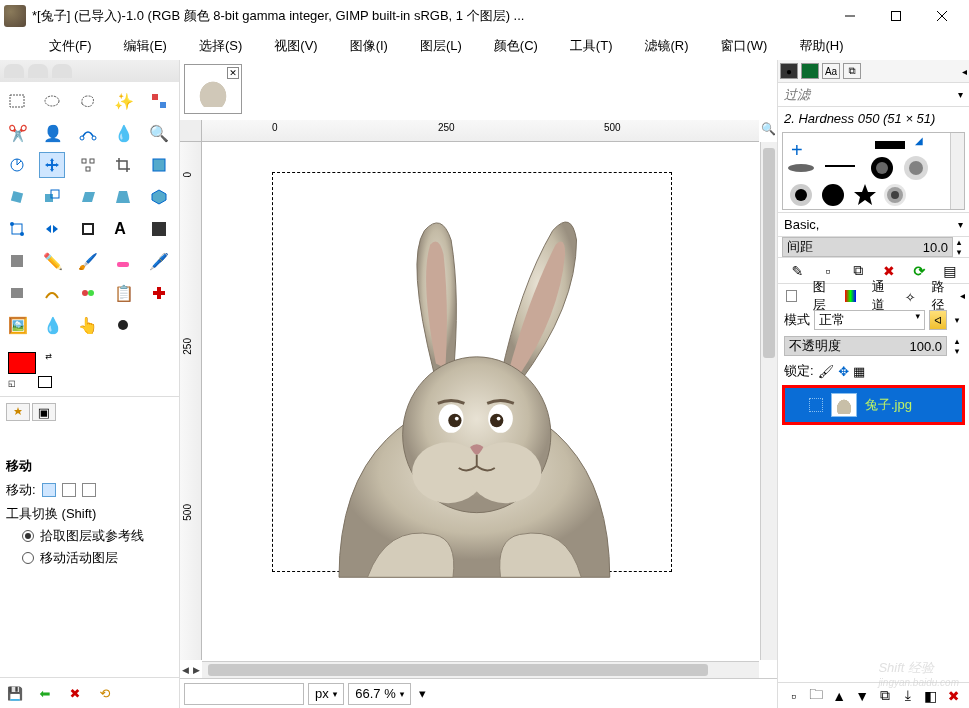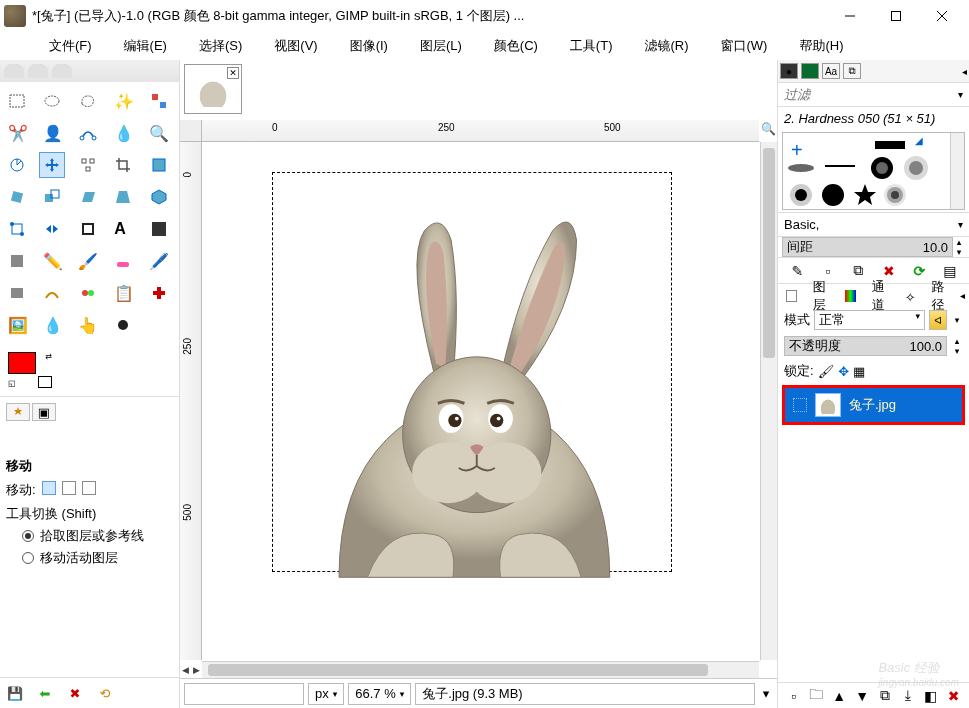--- a/index.html
+++ b/index.html
@@ -33,21 +33,21 @@
 .fgbg { position: relative; width: 44px; height: 36px; }
 .fg { position: absolute; top: 0; left: 0; width: 28px; height: 22px; background: #ff0000; border: 1px solid #000; }
 .bg { position: absolute; bottom: 0; right: 0; width: 14px; height: 12px; background: #fff; border: 1px solid #000; }
 .miniswap { font-size: 8px; position:absolute; top:0; right:0; }
 .minidef  { font-size: 8px; position:absolute; bottom:0; left:0; }
 
 .opt-section { border-top: 1px solid #ddd; padding: 4px; }
 .opt-tabs { display:flex; gap:2px; padding:2px 2px 6px; }
 .opt-tab { width: 24px; height: 18px; border: 1px solid #bbb; background: #f5f5f5; display:flex; align-items:center; justify-content:center; }
 .opt-title { padding: 2px 2px 4px; font-weight: bold; margin-top: 28px;}
-.opt-row { display:flex; gap:6px; padding:2px; }
+.opt-row { display:flex; align-items:center; gap:6px; padding:2px; }
 .opt-row .mini { width:14px; height:14px; border:1px solid #888; }
 .opt-group-title { padding: 4px 2px 2px; }
 .radio-row { padding: 2px 2px 2px 18px; display:flex; align-items:center; gap:6px; }
 .radio { width:12px; height:12px; border:1px solid #555; border-radius:50%; display:inline-flex; align-items:center; justify-content:center;}
 .radio.on::after { content:""; width:6px; height:6px; background:#333; border-radius:50%; }
 
 .left-bottom { margin-top:auto; border-top:1px solid #ddd; padding:4px; display:flex; gap:8px; }
 .lb-btn { width:22px; height:22px; display:flex; align-items:center; justify-content:center; }
 
 
@@ -104,21 +104,21 @@
 .lt { display:flex; align-items:center; gap:16px; padding:2px 4px; }
 .lt .ico { width:12px; height:12px; }
 .lt-arrow { margin-left:auto; font-size:10px; }
 
 .mode-row, .opacity-row, .lock-row { display:flex; align-items:center; padding:3px 6px; gap:4px; }
 .mode-row select, .dropdown { border:1px solid #bbb; height:20px; padding:0 4px; background:#fff; }
 .mode-extra { width:18px; height:20px; border:1px solid #bbb; background:linear-gradient(#ffe07a,#f0c030); display:flex; align-items:center; justify-content:center; font-size:10px; }
 .opacity-bar { flex:1; height:20px; background:#d8d8d8; border:1px solid #bbb; display:flex; align-items:center; padding:0 4px; justify-content:space-between; }
 
 .layer-list { border:3px solid #ff0000; margin:2px 4px; height:40px; background:#fff; }
-.layer-item { height:100%; background:#0a6dd6; color:#fef9c3; display:flex; align-items:center; gap:8px; padding:0 8px; }
+.layer-item { height:100%; background:#0a6dd6; color:#bef264; display:flex; align-items:center; gap:8px; padding:0 24px; }
 .layer-item .eye { width:14px; height:14px; background:#0a6dd6; border:1px dotted #88bff0; }
 .layer-item .lthumb { width:26px; height:24px; background:#fff; border:1px solid #88bff0; display:flex; align-items:center; justify-content:center; }
 .layer-item .lthumb .mini-rabbit { width:20px; height:18px; background: radial-gradient(ellipse at 50% 70%, #c8bfa8 50%, #fff 52%); }
 
 .watermark { position:absolute; bottom:20px; right:10px; color:#ccc; font-size:16px; font-style:italic; pointer-events:none; opacity:.6; }
 .watermark .sub { font-size:10px; display:block; }
 
 input[type=text]{ border:none; background:transparent; width:100%; outline:none; }
 </style>
 </head>
@@ -475,21 +475,20 @@
     <div class="statusbar">
       <div class="stat-box" style="width:120px"></div>
       <div class="stat-box">
           <span>px</span>
           <span style="margin-left:4px;font-size:9px">▾</span>
         </div>
       <div class="stat-box">
           <span>66.7 %</span>
           <span style="margin-left:4px;font-size:9px">▾</span>
         </div>
-      <div class="stat-box stat-spacer">兔子.jpg (9.3 MB)</div>
       <div style="width:14px;text-align:center">▾</div>
     </div>
   </div>
 
   <div class="right-panel">
     <div class="rp-tabs">
       <div class="rp-tab dk">●</div>
       <div class="rp-tab green"></div>
       <div class="rp-tab">Aa</div>
       <div class="rp-tab">⧉</div>
@@ -614,15 +613,15 @@
       <div class="rp-btn">▼</div>
       <div class="rp-btn">⧉</div>
       <div class="rp-btn">⤓</div>
       <div class="rp-btn">◧</div>
       <div class="rp-btn red">✖</div>
     </div>
   </div>
 </div>
 
 <div class="watermark">
-  <span>Basic 经验</span>
+  <span>Shift 经验</span>
   <span class="sub">jingyan.baidu.com</span>
 </div>
 
 </body></html>

